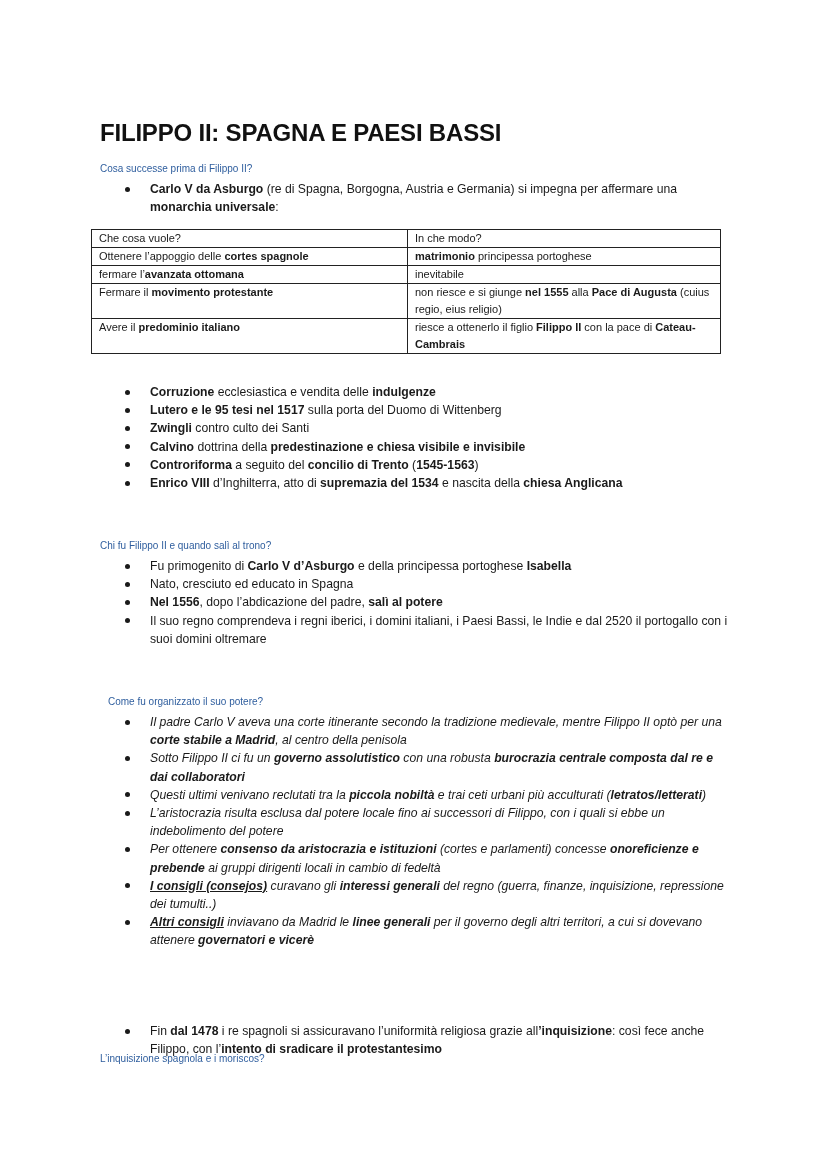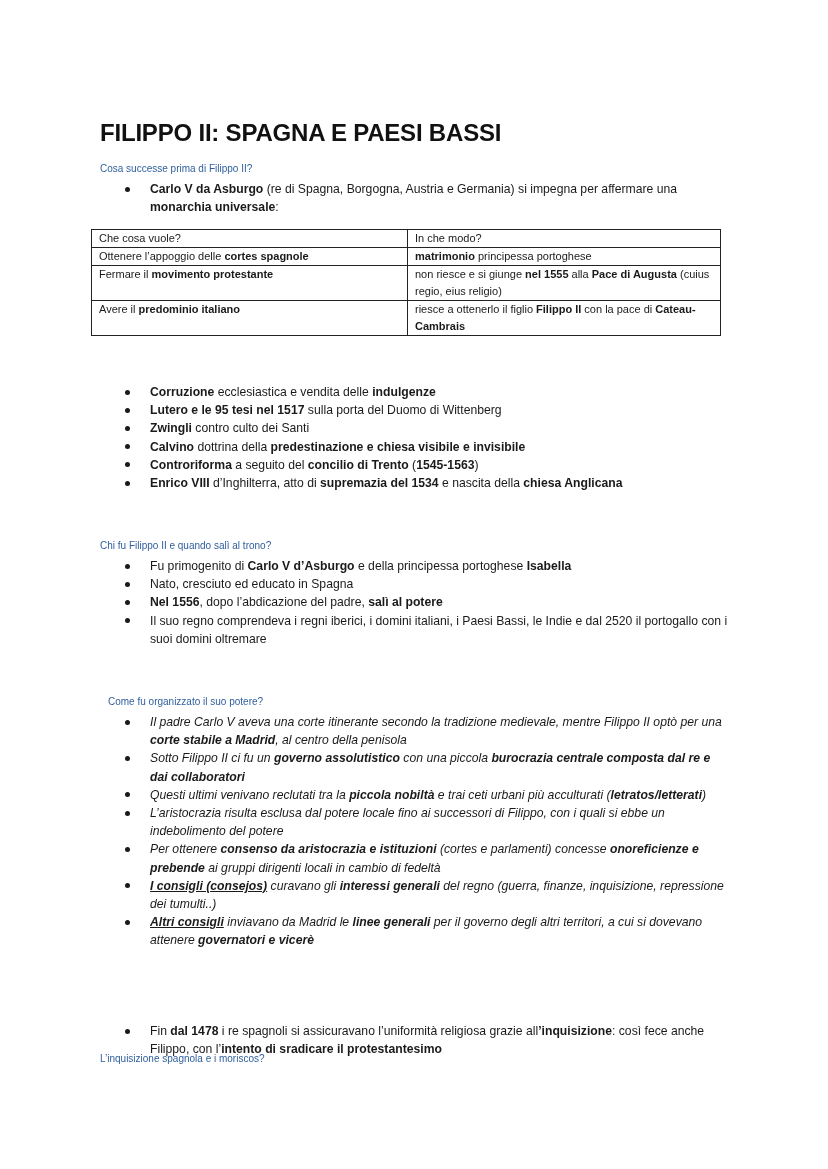--- a/index.html
+++ b/index.html
@@ -101,20 +101,24 @@
     <tbody>
         <tr>
       <td class="c1">Che cosa vuole?</td>
       <td>In che modo?</td>
     </tr>
     <tr>
       <td class="c1"><span>Ottenere l’appoggio delle </span><b>cortes spagnole</b></td>
       <td><b>matrimonio</b><span> principessa portoghese</span></td>
     </tr>
     <tr>
+      <td class="c1"><span>fermare l’</span><b>avanzata ottomana</b></td>
+      <td><span>inevitabile</span></td>
+    </tr>
+    <tr>
       <td class="c1"><span>Fermare il </span><b>movimento protestante</b></td>
       <td><span>non riesce e si giunge </span><b>nel 1555</b><span> alla </span><b>Pace di Augusta</b><span> (cuius regio, eius religio)</span></td>
     </tr>
     <tr>
       <td class="c1"><span>Avere il </span><b>predominio italiano</b></td>
       <td><span>riesce a ottenerlo il figlio </span><b>Filippo II</b><span> con la pace di </span><b>Cateau-Cambrais</b></td>
     </tr>
   </tbody>
     </table>
 
@@ -131,21 +135,21 @@
   <ul class="bullets" style="top:557px;">
       <li><span class="dot"></span><span><span>Fu primogenito di </span><b>Carlo V d’Asburgo</b><span> e della principessa portoghese </span><b>Isabella</b></span></li>
       <li><span class="dot"></span><span><span>Nato, cresciuto ed educato in Spagna</span></span></li>
       <li><span class="dot"></span><span><b>Nel 1556</b><span>, dopo l’abdicazione del padre, </span><b>salì al potere</b></span></li>
       <li><span class="dot"></span><span><span>Il suo regno comprendeva i regni iberici, i domini italiani, i Paesi Bassi, le Indie e dal 2520 il portogallo con i suoi domini oltremare</span></span></li>
     </ul>
 
   <h2 class="section-heading" style="top:696px;margin-left:8px;">Come fu organizzato il suo potere?</h2>
   <ul class="bullets" style="top:713px;font-style:italic;">
       <li><span class="dot"></span><span><span>Il padre Carlo V aveva una corte itinerante secondo la tradizione medievale, mentre Filippo II optò per una </span><b>corte stabile a Madrid</b><span>, al centro della penisola</span></span></li>
-      <li><span class="dot"></span><span><span>Sotto Filippo II ci fu un </span><b>governo assolutistico</b><span> con una piccola </span><b>burocrazia centrale composta dal re e dai collaboratori</b></span></li>
+      <li><span class="dot"></span><span><span>Sotto Filippo II ci fu un </span><b>governo assolutistico</b><span> con una robusta </span><b>burocrazia centrale composta dal re e dai collaboratori</b></span></li>
       <li><span class="dot"></span><span><span>Questi ultimi venivano reclutati tra la </span><b>piccola nobiltà</b><span> e trai ceti urbani più acculturati (</span><b>letratos/letterati</b><span>)</span></span></li>
       <li><span class="dot"></span><span><span>L’aristocrazia risulta esclusa dal potere locale fino ai successori di Filippo, con i quali si ebbe un indebolimento del potere</span></span></li>
       <li><span class="dot"></span><span><span>Per ottenere </span><b>consenso da aristocrazia e istituzioni</b><span> (cortes e parlamenti) concesse </span><b>onoreficienze e prebende</b><span> ai gruppi dirigenti locali in cambio di fedeltà</span></span></li>
       <li><span class="dot"></span><span><b><u>I consigli (consejos)</u></b><span> curavano gli </span><b>interessi generali</b><span> del regno (guerra, finanze, inquisizione, repressione dei tumulti..)</span></span></li>
       <li><span class="dot"></span><span><b><u>Altri consigli</u></b><span> inviavano da Madrid le </span><b>linee generali</b><span> per il governo degli altri territori, a cui si dovevano attenere </span><b>governatori e vicerè</b></span></li>
     </ul>
 
   <h2 class="section-heading" style="top:1005px;margin-top:48px;">L’inquisizione spagnola e i moriscos?</h2>
   <ul class="bullets" style="top:1022px;">
       <li><span class="dot"></span><span><span>Fin </span><b>dal 1478</b><span> i re spagnoli si assicuravano l’uniformità religiosa grazie all</span><b>’inquisizione</b><span>: così fece anche Filippo, con l’</span><b>intento di sradicare il protestantesimo</b></span></li>

